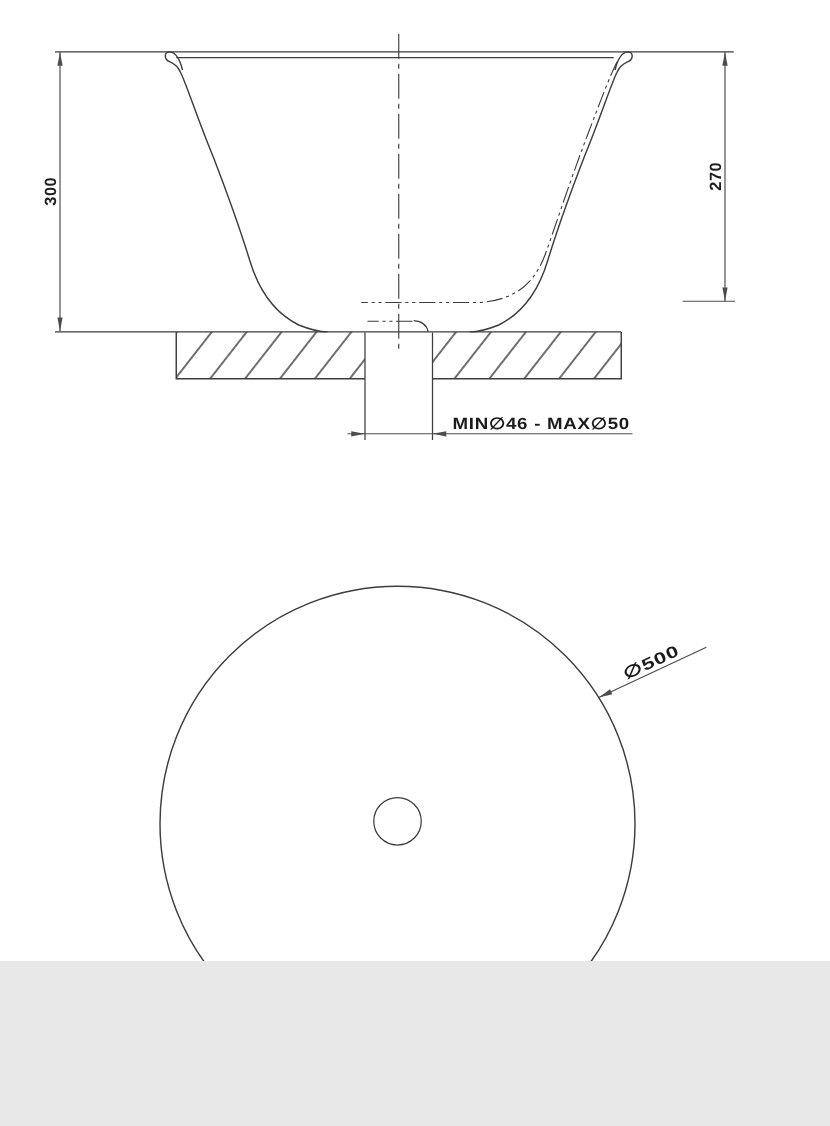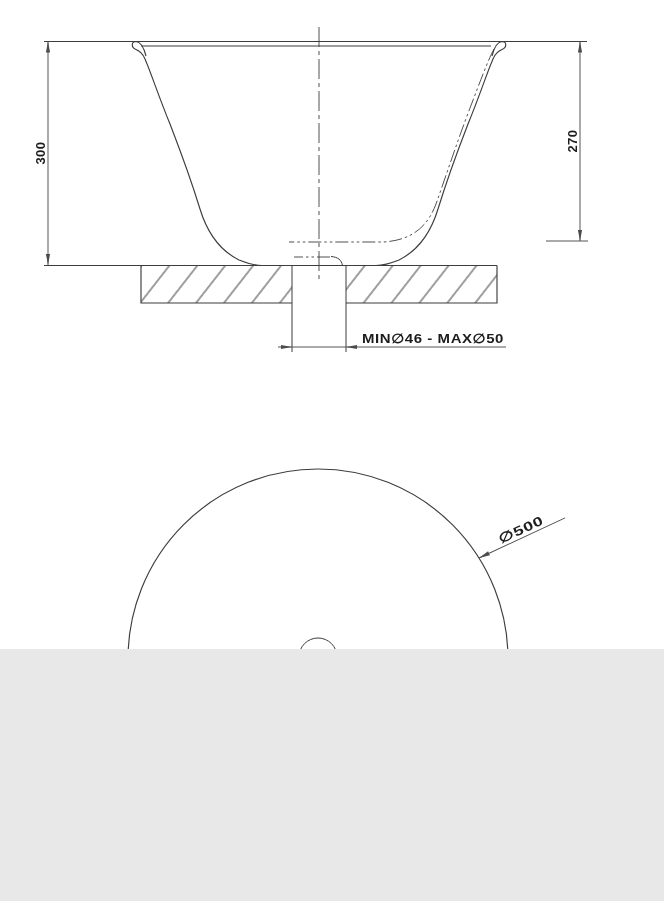--- a/index.html
+++ b/index.html
@@ -3,21 +3,21 @@
 <meta charset="utf-8">
 <style>
   :root{
     --background:#ffffff;
     --outline:#3d3d3d;
     --dimension:#4c4c4c;
     --text:#1c1c1c;
   }
   html,body{margin:0;padding:0;background:#e8e8e8;}
   .sheet{
-    width:664px;height:649px;background:var(--background);
+    width:664px;height:769px;background:var(--background);
     position:relative;overflow:hidden;margin:0;
   }
   svg{display:block;}
   .ol{fill:none;stroke:var(--outline);stroke-width:1.15;stroke-linecap:butt;}
   .thin{stroke-width:1;}
   .cl{fill:none;stroke:var(--outline);stroke-width:0.9;stroke-dasharray:20 4 4 4;}
   .ph{fill:none;stroke:var(--outline);stroke-width:0.9;stroke-dasharray:13 3 2.5 3 2.5 3;}
   .dim{fill:none;stroke:var(--dimension);stroke-width:0.95;}
   .arr{fill:var(--dimension);stroke:none;}
   .hl{stroke:var(--outline);stroke-width:1;}

